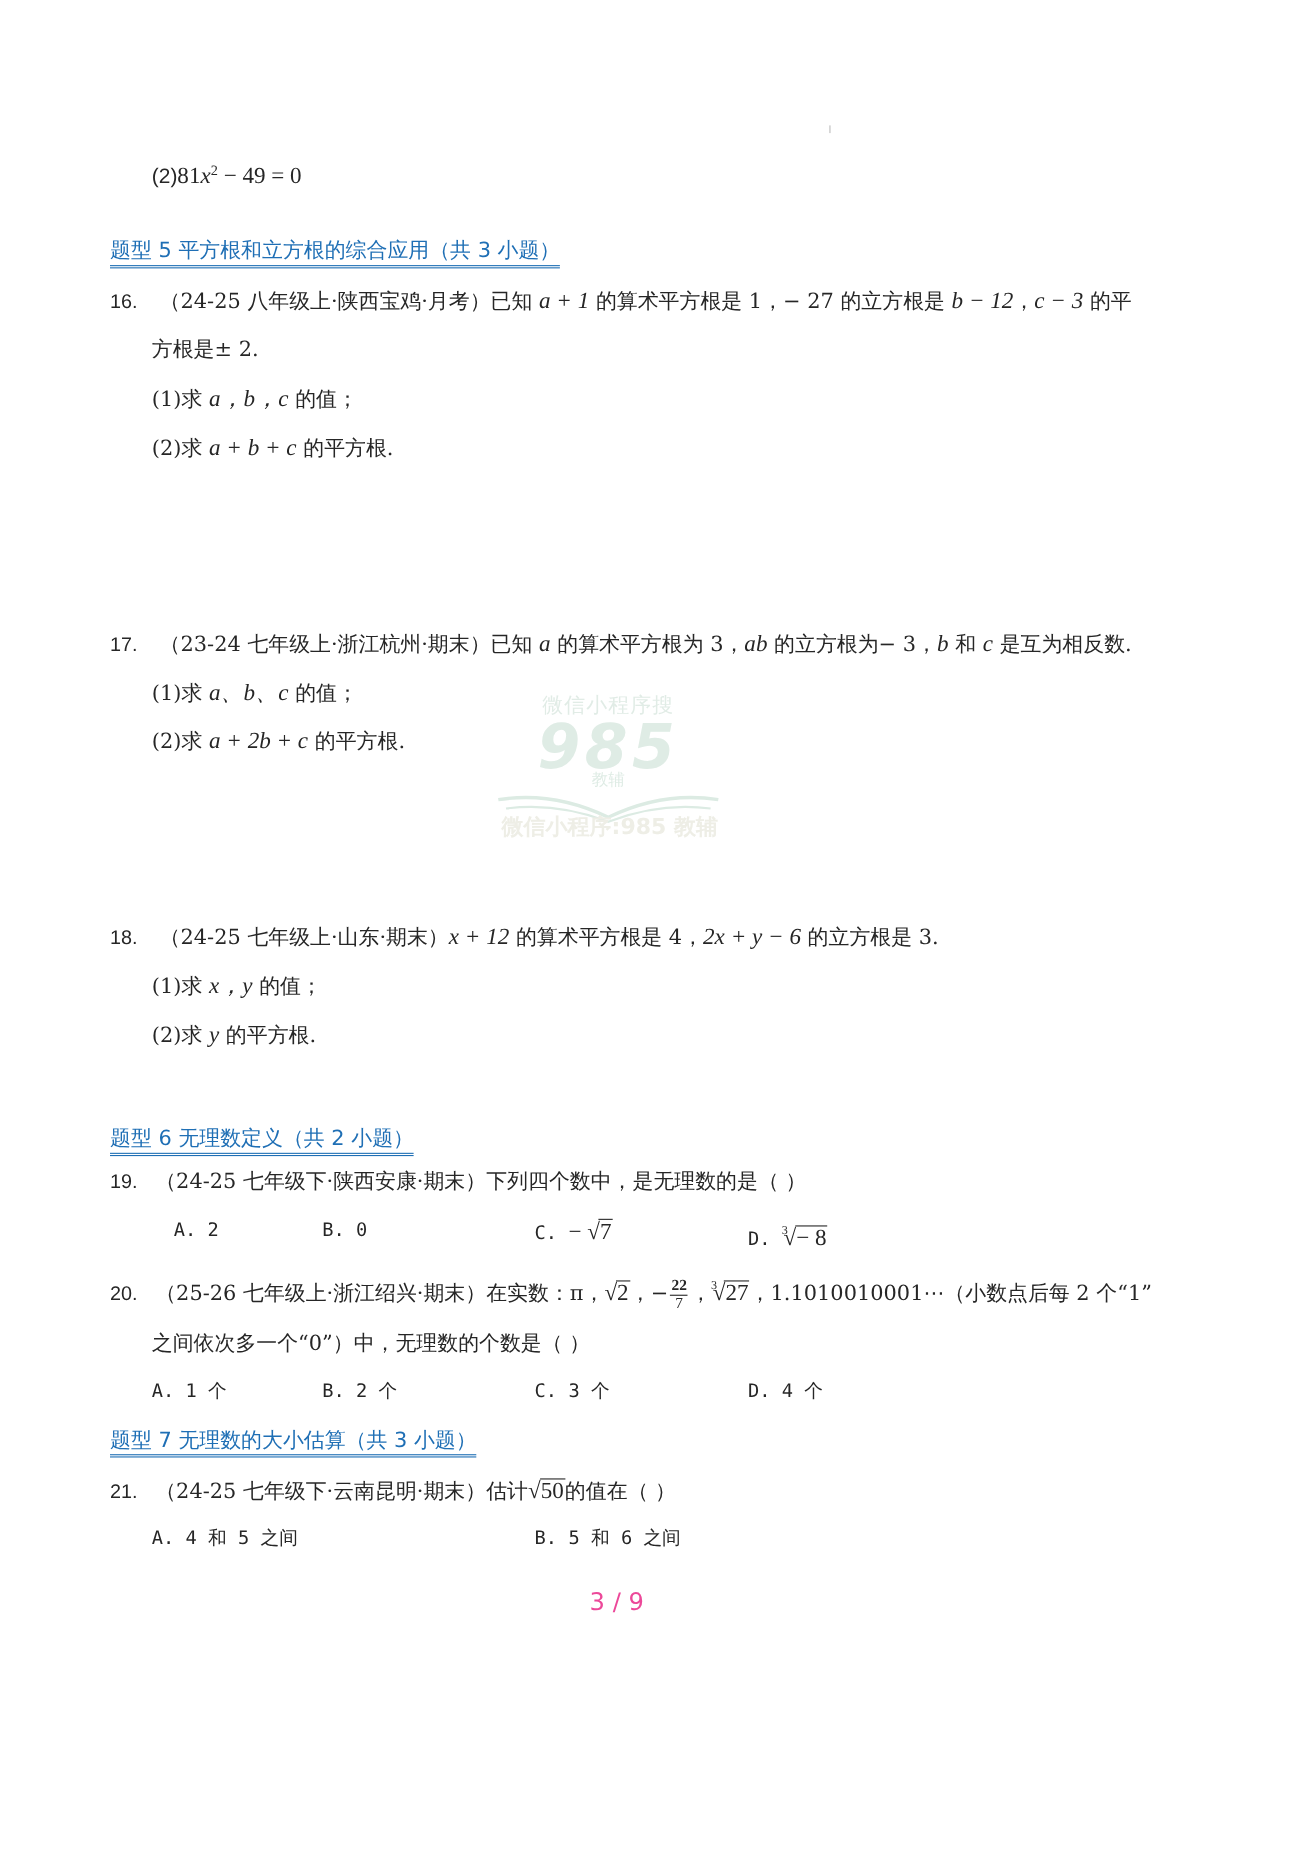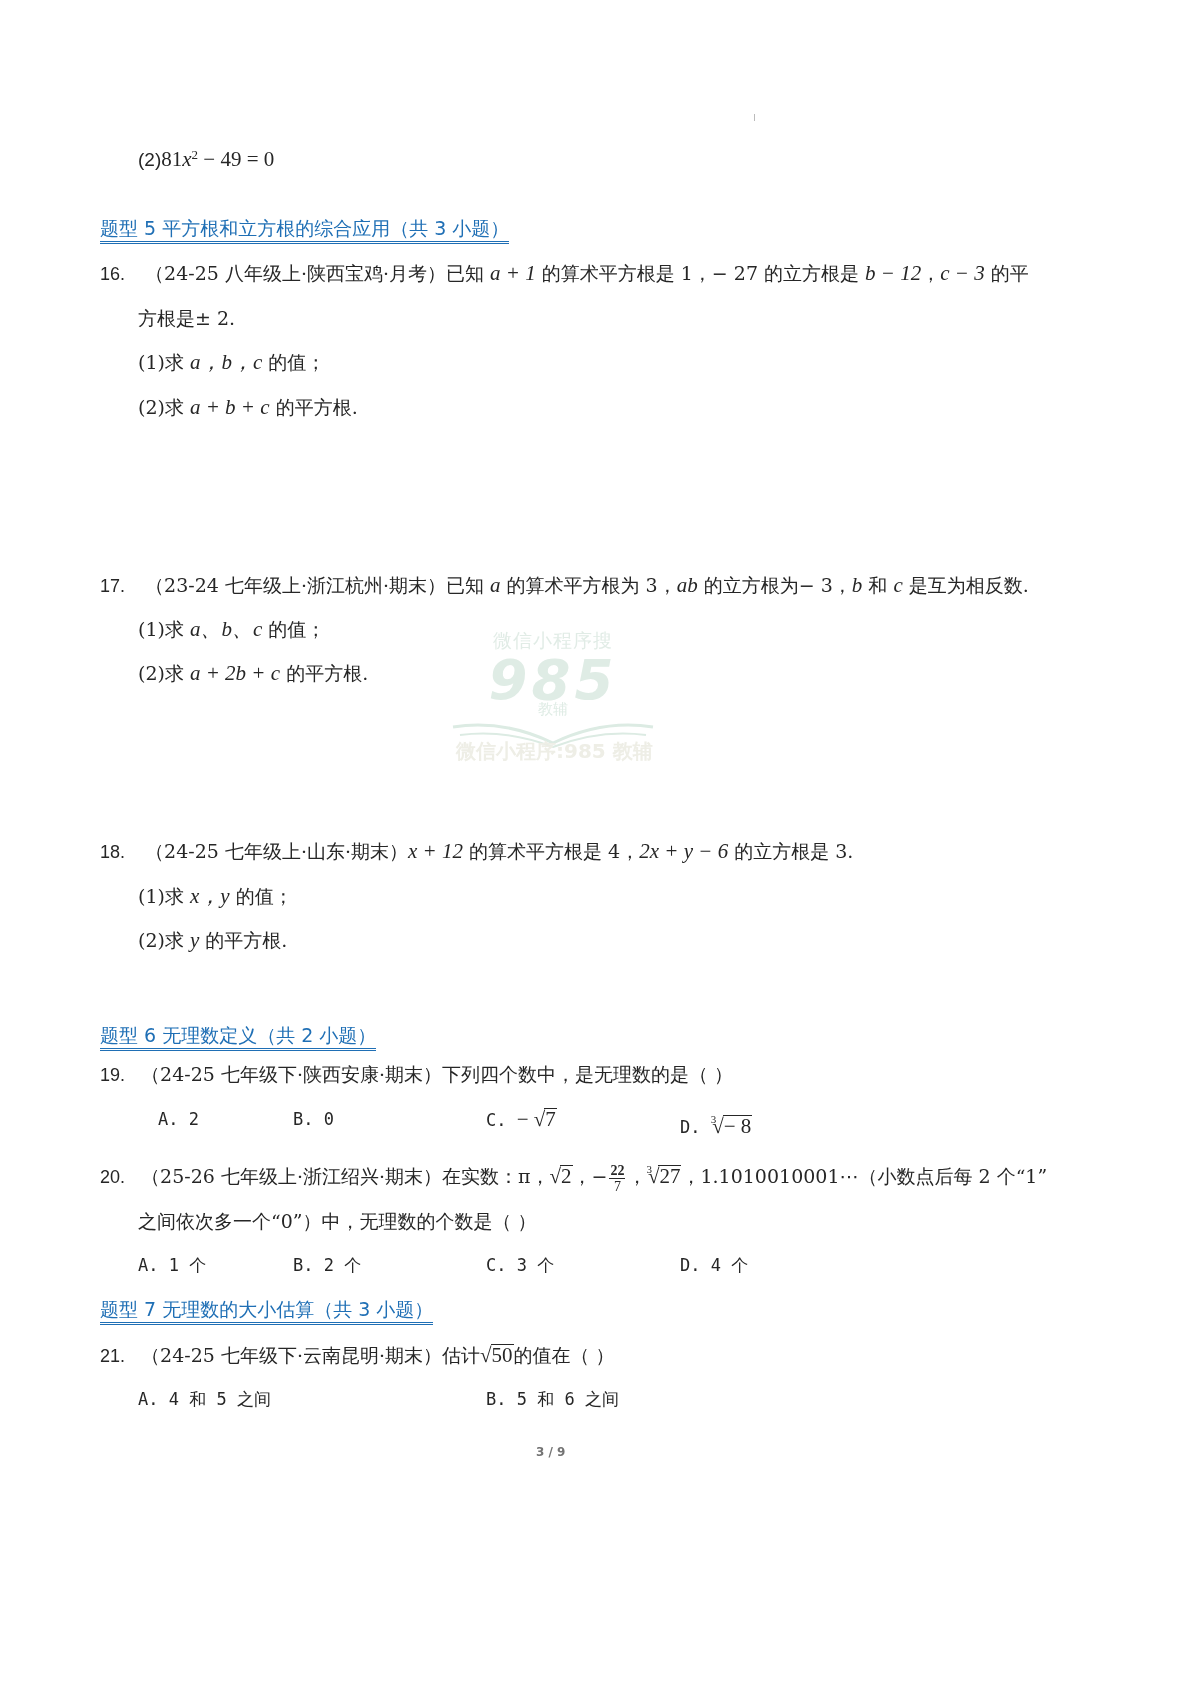--- a/index.html
+++ b/index.html
@@ -11,21 +11,21 @@
   .mathi { font-family: "Liberation Serif", "DejaVu Serif", serif; font-style: italic; font-size: 21px; }
   .mathn { font-family: "Liberation Serif", "DejaVu Serif", serif; font-size: 21px; }
   .heading { font-family: "DejaVu Sans", "Liberation Sans", sans-serif; font-weight: normal;
              font-size: 19px; color: #1f6fb5; border-bottom: 3px double #1f6fb5; padding-bottom: 1px; line-height: 24px; }
   .num { font-family: "Liberation Sans", sans-serif; font-size: 18px; }
   .opt { font-family: "DejaVu Sans Mono", "Liberation Mono", monospace; font-size: 17px; }
   .sqrt { display: inline-block; border-top: 1.5px solid #262626; padding: 0 1px; line-height: 20px; margin-left: -1px; }
   .root-idx { font-size: 11px; vertical-align: 10px; margin-right: -4px; }
   .frac { display: inline-flex; flex-direction: column; align-items: center; vertical-align: middle; font-size: 14px; line-height: 15px; margin: 0 2px; }
   .frac .top { border-bottom: 1px solid #262626; padding: 0 1px; font-weight: bold; }
-  .page-num { font-family: "DejaVu Sans", sans-serif; font-weight: bold; font-size: 12px; color: #737373; }
+  .page-num { font-family: "DejaVu Sans", sans-serif; font-weight: normal; font-size: 22px; color: #ec4899; }
   .watermark { position: absolute; left: 448px; top: 628px; width: 210px; text-align: center; color: #dce9e2; }
   .wm-top { font-family: Liberation Mono, monospace; font-size: 19px; letter-spacing: 1px; color: #e1ece6; }
   .wm-big { font-family: "DejaVu Sans", sans-serif; font-size: 56px; font-weight: bold; font-style: italic; line-height: 52px; color: #dfece5; letter-spacing: 4px; }
   .wm-mid { font-family: "DejaVu Sans", sans-serif; font-size: 15px; color: #dfece5; margin-top: -6px; }
   .wm-bottom { position: absolute; left: 456px; top: 738px; font-family: "DejaVu Sans", sans-serif; font-size: 20px; color: #eeeee6; font-weight: bold; }
   .tick { position: absolute; left: 754px; top: 114px; width: 1px; height: 7px; background: #bbb; }
 </style>
 </head>
 <body>
 

